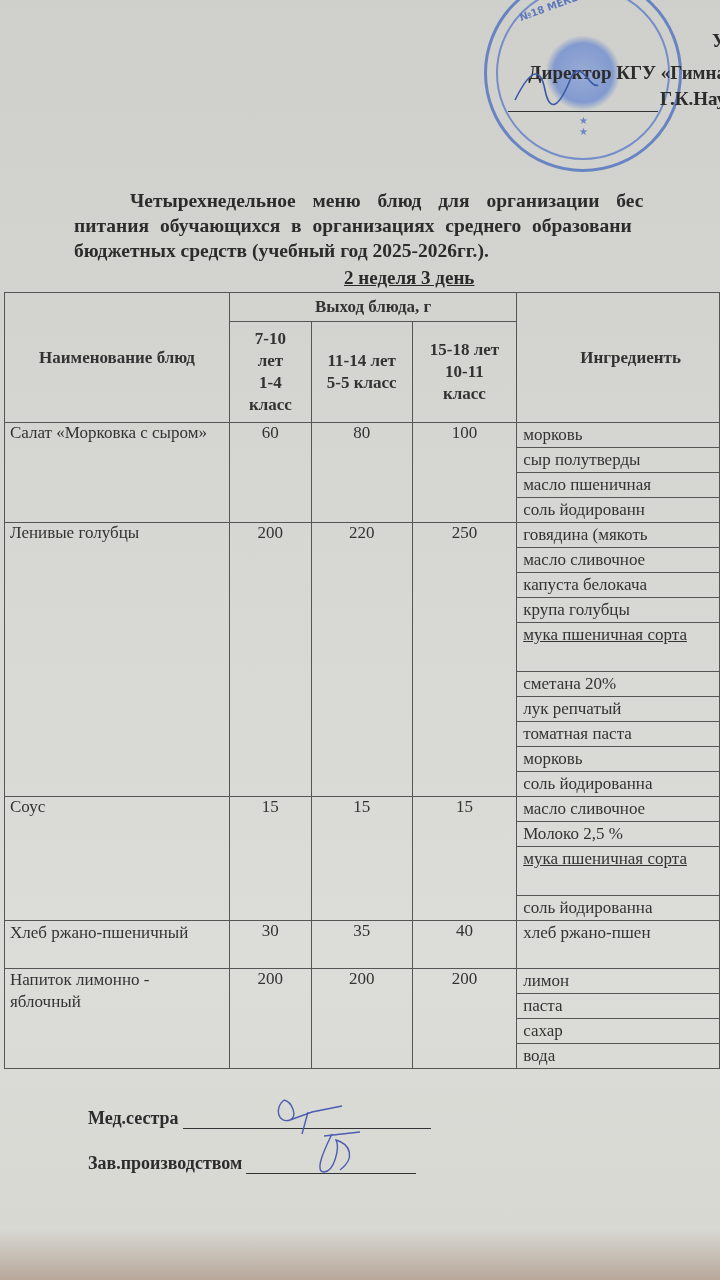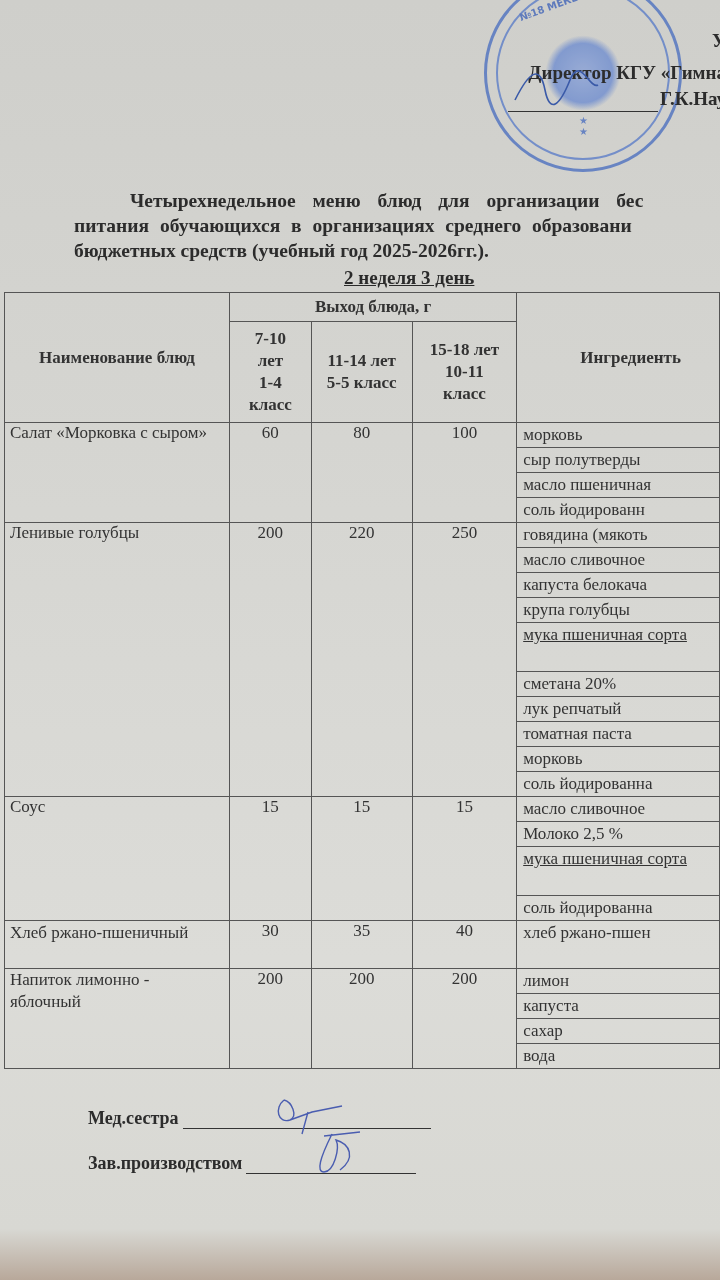--- a/index.html
+++ b/index.html
@@ -178,21 +178,21 @@
   </tr>
 
   <tr>
     <td rowspan="4" style="line-height:22px">Напиток лимонно - яблочный</td>
     <td rowspan="4" class="num">200</td>
     <td rowspan="4" class="num">200</td>
     <td rowspan="4" class="num">200</td>
     <td class="ing c-ing">лимон</td>
   </tr>
   <tr>
-        <td class="ing c-ing">капуста</td>
+        <td class="ing c-ing">паста</td>
       </tr>
   <tr>
         <td class="ing c-ing">сахар</td>
       </tr>
   <tr>
         <td class="ing c-ing">вода</td>
       </tr>
 </tbody>
   </table>
 

